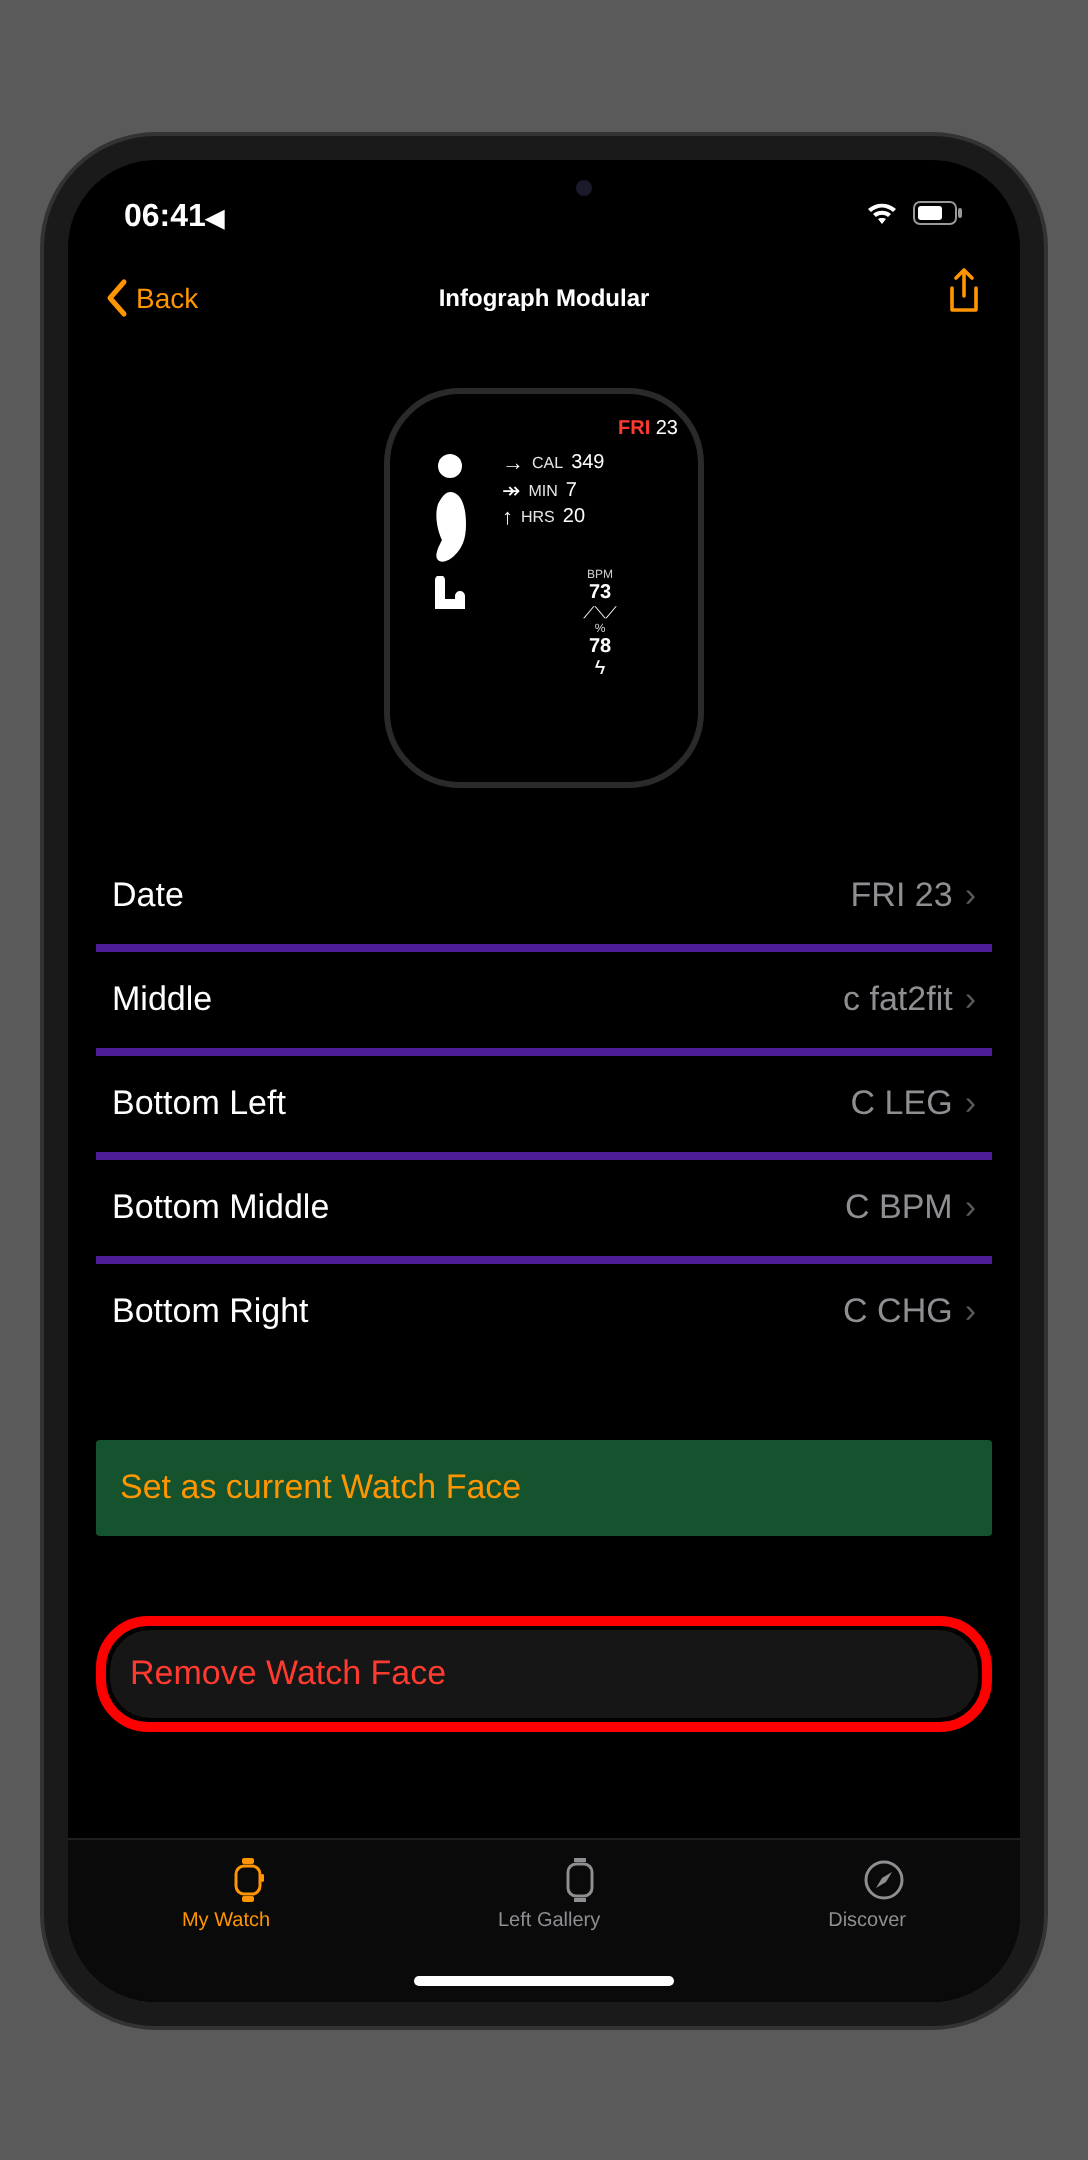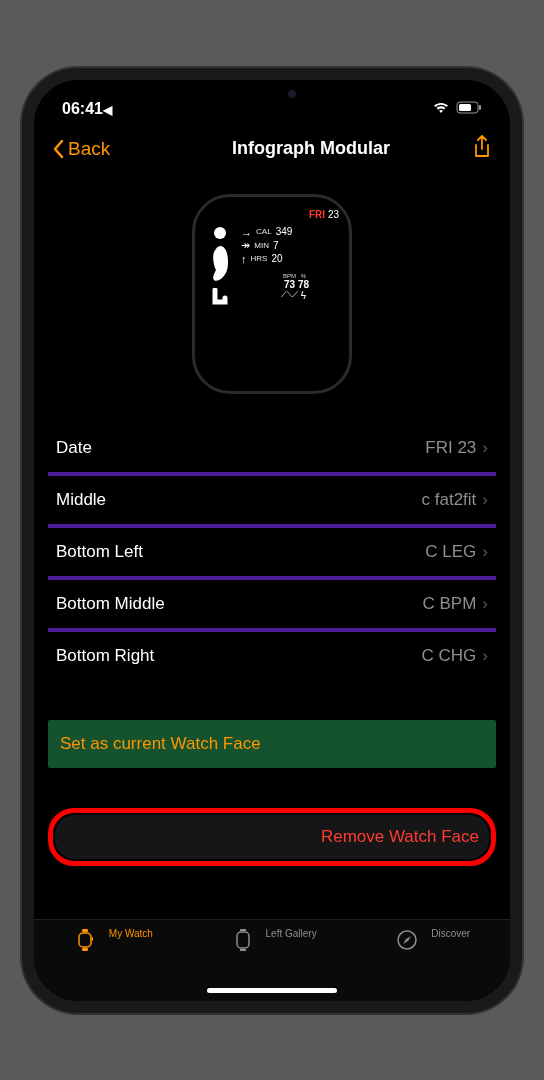--- a/index.html
+++ b/index.html
@@ -3,55 +3,55 @@
   <meta charset="utf-8">
   <style>
     * { margin: 0; padding: 0; box-sizing: border-box; font-family: -apple-system, Helvetica, Arial, sans-serif; }
     body { background: #5a5a5a; display: flex; justify-content: center; align-items: center; height: 1080px; width: 544px; }
     .phone { width: 500px; height: 945px; background: #000; border-radius: 56px; position: relative; overflow: hidden; border: 12px solid #1a1a1a; box-shadow: 0 0 0 2px #333; }
     .notch { position: absolute; top: 0; left: 50%; transform: translateX(-50%); width: 210px; height: 28px; background: #000; border-radius: 0 0 20px 20px; z-index: 100; display:flex; align-items:center; justify-content:center; }
     .notch .dot { width: 8px; height: 8px; background: #1a1a2a; border-radius: 50%; margin-left: 40px; }
     .status-bar { display: flex; justify-content: space-between; align-items: center; padding: 14px 28px 0 28px; color: #fff; font-size: 16px; font-weight: 600; height: 44px; }
     .status-right { display: flex; gap: 6px; align-items: center; }
     .header { display: flex; align-items: center; justify-content: space-between; padding: 10px 18px; height: 50px; }
-    .back { display: flex; align-items: center; color: #ff9500; font-size: 19px; gap: 4px; }
-    .title { color: #fff; font-size: 18px; font-weight: 600; position: absolute; left: 50%; transform: translateX(-50%); margin-left: 39px; }
+    .back { display: flex; align-items: center; color: #ff9500; font-size: 14px; gap: 4px; }
+    .title { color: #fff; font-size: 12px; font-weight: 600; position: absolute; left: 50%; transform: translateX(-50%); }
     .share { color: #ff9500; }
     
     .watch-preview-wrap { display: flex; justify-content: center; padding: 20px 0 30px 0; }
     .watch-preview { width: 160px; height: 200px; background: #000; border: 3px solid #2a2a2a; border-radius: 38px; padding: 12px 10px; color: #fff; position: relative; }
     .wp-date { text-align: right; font-size: 10px; }
     .wp-fri { color: #ff3b30; font-weight: 600; }
     .wp-time { text-align: right; font-size: 26px; font-weight: 300; letter-spacing: -1px; line-height: 1; padding-right: 2px; }
     .wp-body { display: flex; gap: 6px; margin-top: 6px; }
     .wp-fig { width: 40px; display:flex; flex-direction:column; align-items:center; gap:4px; }
     .wp-stats { flex: 1; font-size: 10px; font-weight: 500; }
     .wp-stat { display: flex; align-items: center; gap: 4px; margin-bottom: 1px; }
     .wp-arrow { font-size: 11px; }
     .wp-label { font-size: 8px; opacity: 0.9; }
-    .wp-bottom { display: flex; justify-content: flex-start; margin-top: 8px; font-size: 9px; padding: 0 30px 0 40px;}
+    .wp-bottom { display: flex; justify-content: flex-start; margin-top: 20px; font-size: 9px; padding: 0 30px 0 40px; flex-direction: column;}
     .wp-bcol { text-align: center; }
     .wp-blabel { font-size: 6px; opacity: 0.8; }
     .wp-bval { font-size: 10px; font-weight: 600; }
     
     .list { padding: 0 14px; }
     .row { display: flex; justify-content: space-between; align-items: center; padding: 14px 8px; border-bottom: 4px solid #4c1d95; }
     .row:last-child { border-bottom: none; }
     .row-label { color: #fff; font-size: 17px; }
     .row-value { color: #8e8e93; font-size: 17px; display: flex; align-items: center; gap: 6px; }
     .chev { color: #5a5a5e; }
     
     .action-block { margin: 40px 14px 0 14px; }
     .action-btn { background: #14532d; padding: 14px 12px; border-radius: 2px; font-size: 17px; }
     .set-current { color: #ff9500; }
-    .remove-wrap { margin-top: 40px; border: 5px solid #ff0000; border-radius: 26px; padding: 2px; text-align: right; }
+    .remove-wrap { margin-top: 40px; border: 5px solid #ff0000; border-radius: 26px; padding: 2px; }
     .remove { background: #161616; color: #ff3b30; font-size: 17px; padding: 12px 10px; border-radius: 20px; }
     
     .tabbar { position: absolute; bottom: 0; left: 0; right: 0; height: 82px; background: #0a0a0a; border-top: 1px solid #1f1f1f; display: flex; justify-content: space-around; align-items: flex-start; padding-top: 8px; }
-    .tab { display: flex; align-items: flex-start; gap: 13px; font-size: 10px; color: #8e8e93; }
+    .tab { display: flex; flex-direction: column; align-items: flex-end; gap: 3px; font-size: 10px; color: #8e8e93; }
     .tab.active { color: #ff9500; }
     .tab-icon { height: 24px; display: flex; align-items: center; justify-content: center; }
     .home-ind { position: absolute; bottom: 8px; left: 50%; transform: translateX(-50%); width: 130px; height: 5px; background: #fff; border-radius: 3px; }
   </style>
 </head>
 <body>
 
 <div class="phone">
   <div class="notch">
       <div class="dot"></div>

